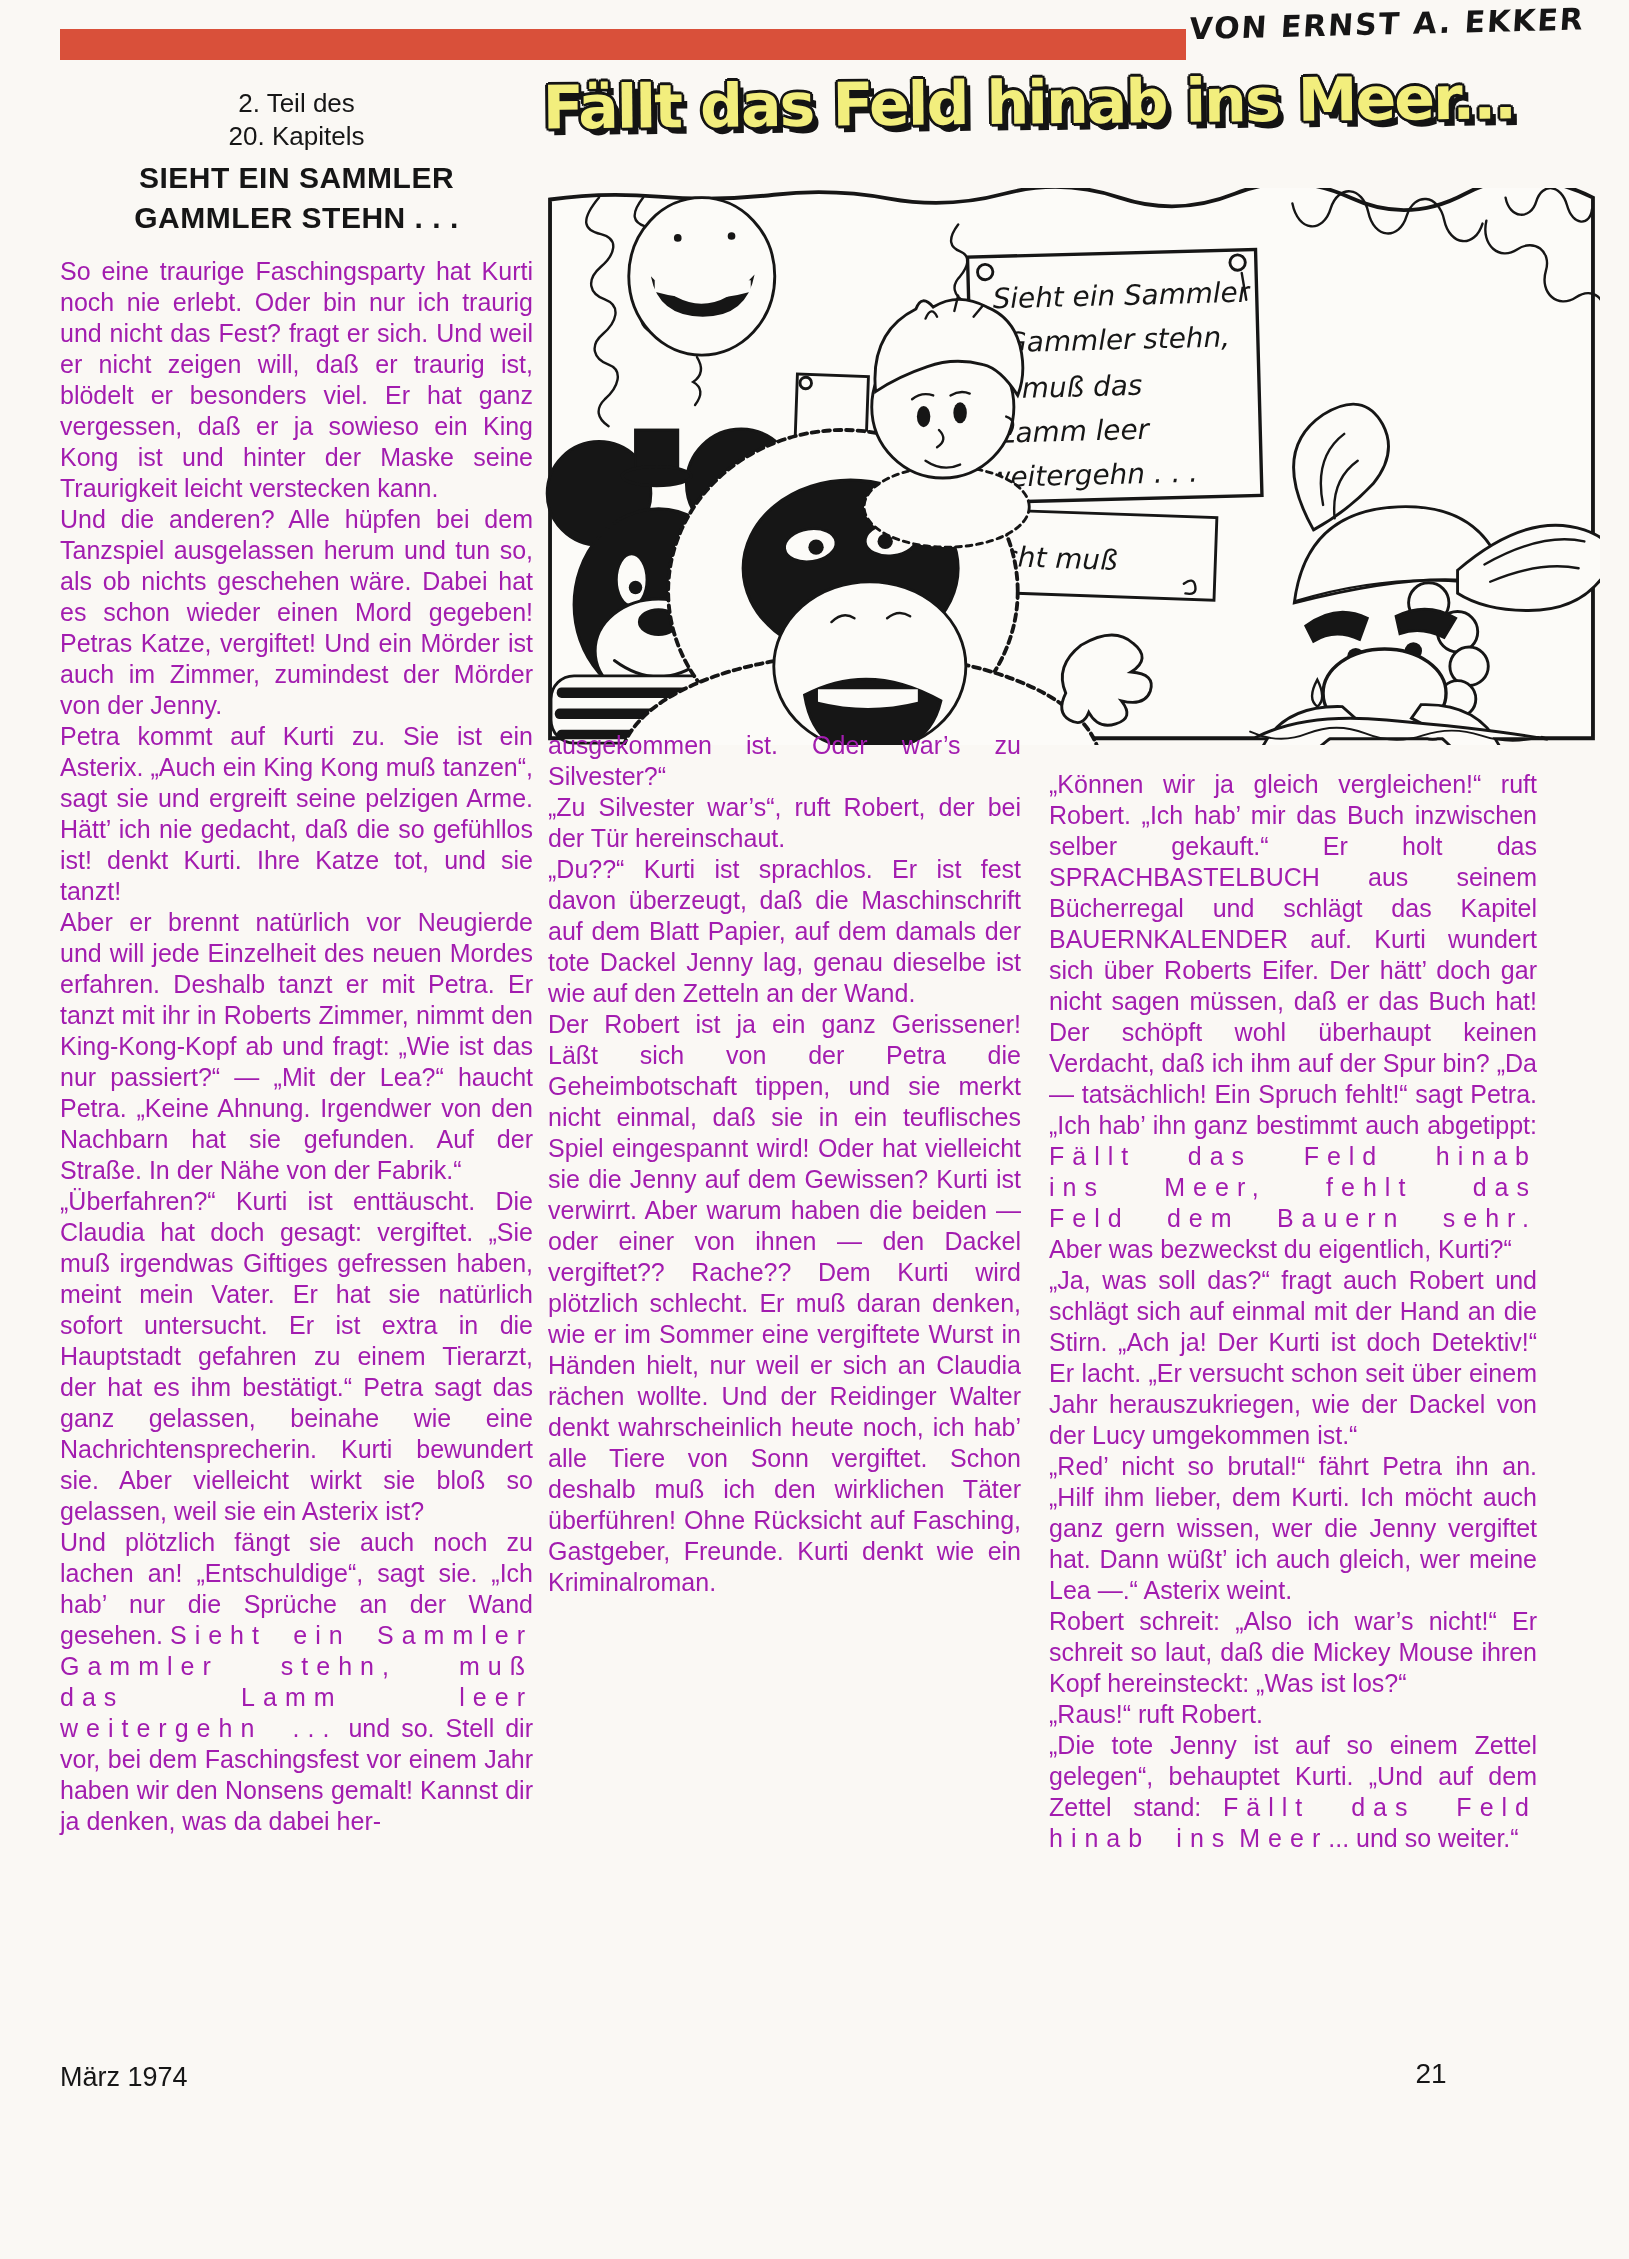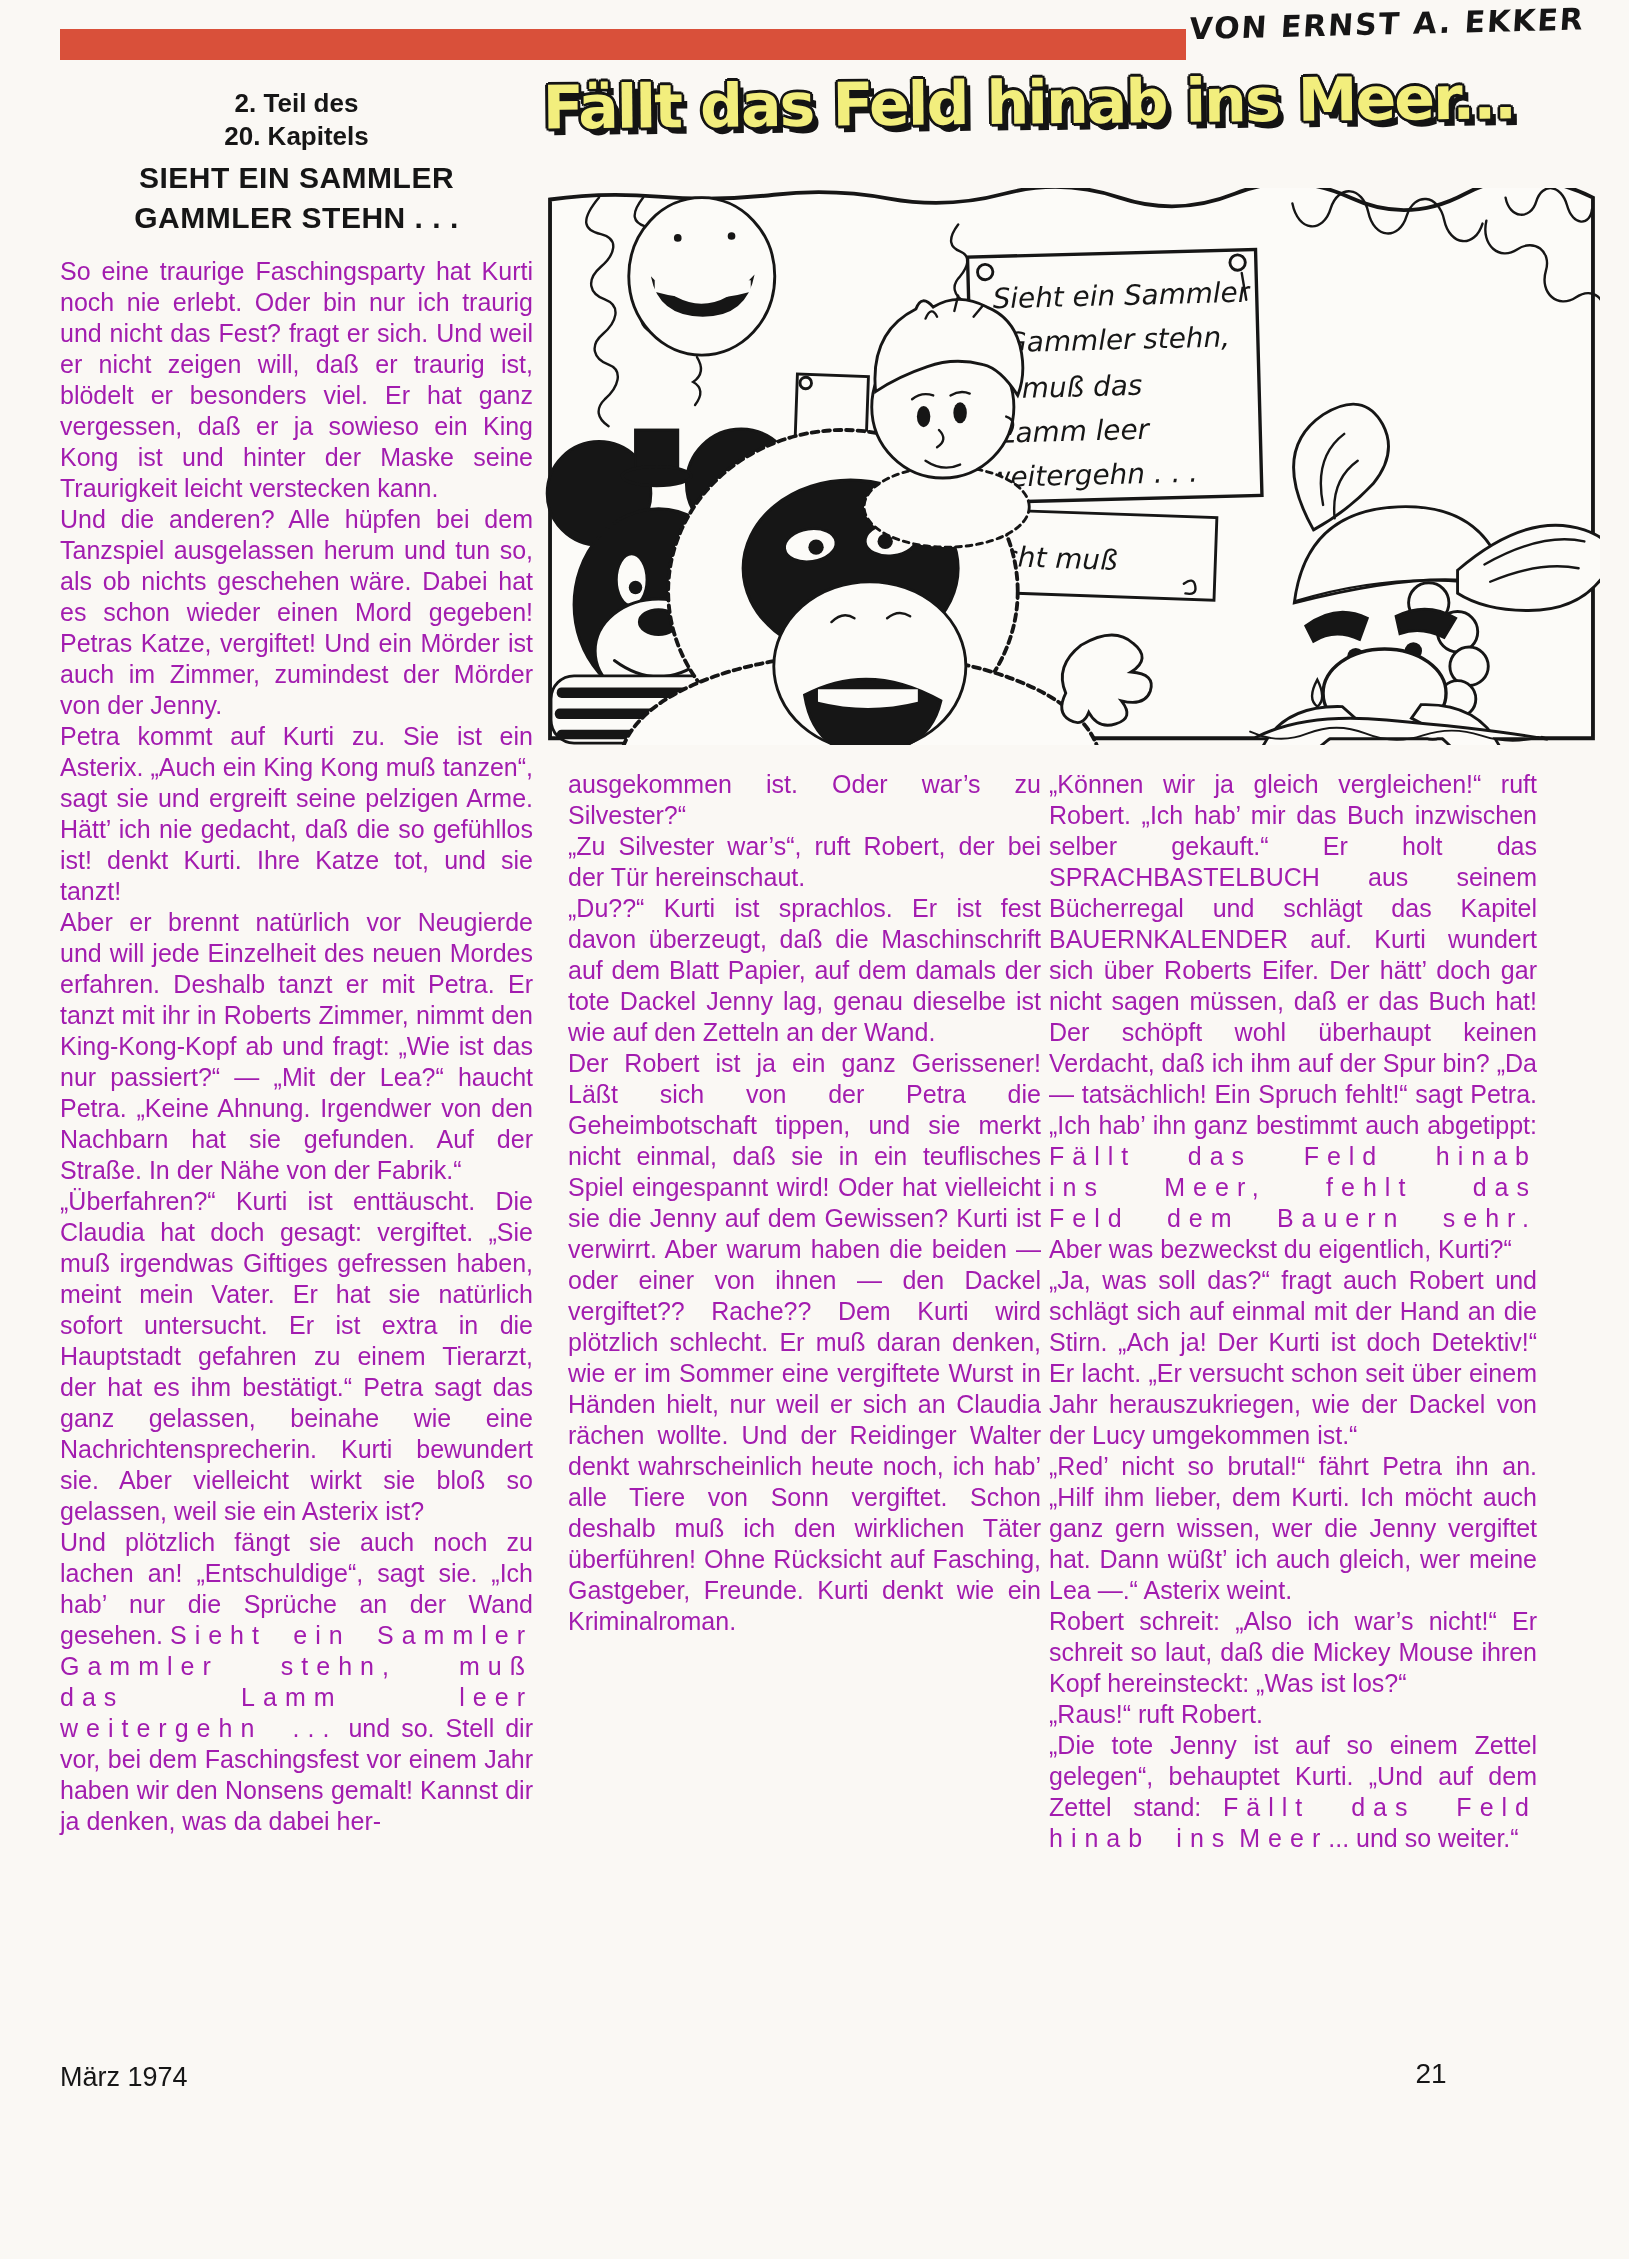--- a/index.html
+++ b/index.html
@@ -21,29 +21,29 @@
     font-family:"DejaVu Sans",sans-serif;font-weight:bold;font-size:60px;
     letter-spacing:-1.9px;white-space:nowrap;color:#f2ee7d;
     transform:rotate(-0.6deg);
     text-shadow:
       2.9px 0 0 #141414,-2.9px 0 0 #141414,0 2.9px 0 #141414,0 -2.9px 0 #141414,
       1.9px 1.9px 0 #141414,-1.9px 1.9px 0 #141414,1.9px -1.9px 0 #141414,-1.9px -1.9px 0 #141414,
       5.8px 6.7px 0 #141414;
   }
   
   .left-col{position:absolute;left:60px;top:79px;width:473px;}
-  .kicker{font-weight:bold;font-size:26px;line-height:33px;text-align:center;margin:7.7px 58px 5.8px 58px;}
+  .kicker{font-weight:normal;font-size:26px;line-height:33px;text-align:center;margin:7.7px 58px 5.8px 58px;}
   .chapter-title{font-weight:bold;font-size:30px;line-height:40px;text-align:center;letter-spacing:0.5px;margin-bottom:17.3px;}
   .body-text p{
     margin:0;font-size:25px;line-height:31px;text-align:justify;
     color:#a21caf;
   }
   .body-text .sp{letter-spacing:.32em;word-spacing:.45em;}
   
-  .mid-col{position:absolute;left:548px;top:769px;width:473px;margin-left:20px;}
+  .mid-col{position:absolute;left:548px;top:730px;width:473px;}
   .right-col{position:absolute;left:1049px;top:769px;width:488px;}
   
   .cartoon{position:absolute;left:543px;top:188px;width:1057px;height:557px;}
   
   .footer-left{position:absolute;left:60px;top:2062px;font-size:27px;}
   .footer-right{position:absolute;left:1335px;top:2058px;width:192px;font-size:28px;text-align:center;}
 </style>
 </head>
 <body>
 

